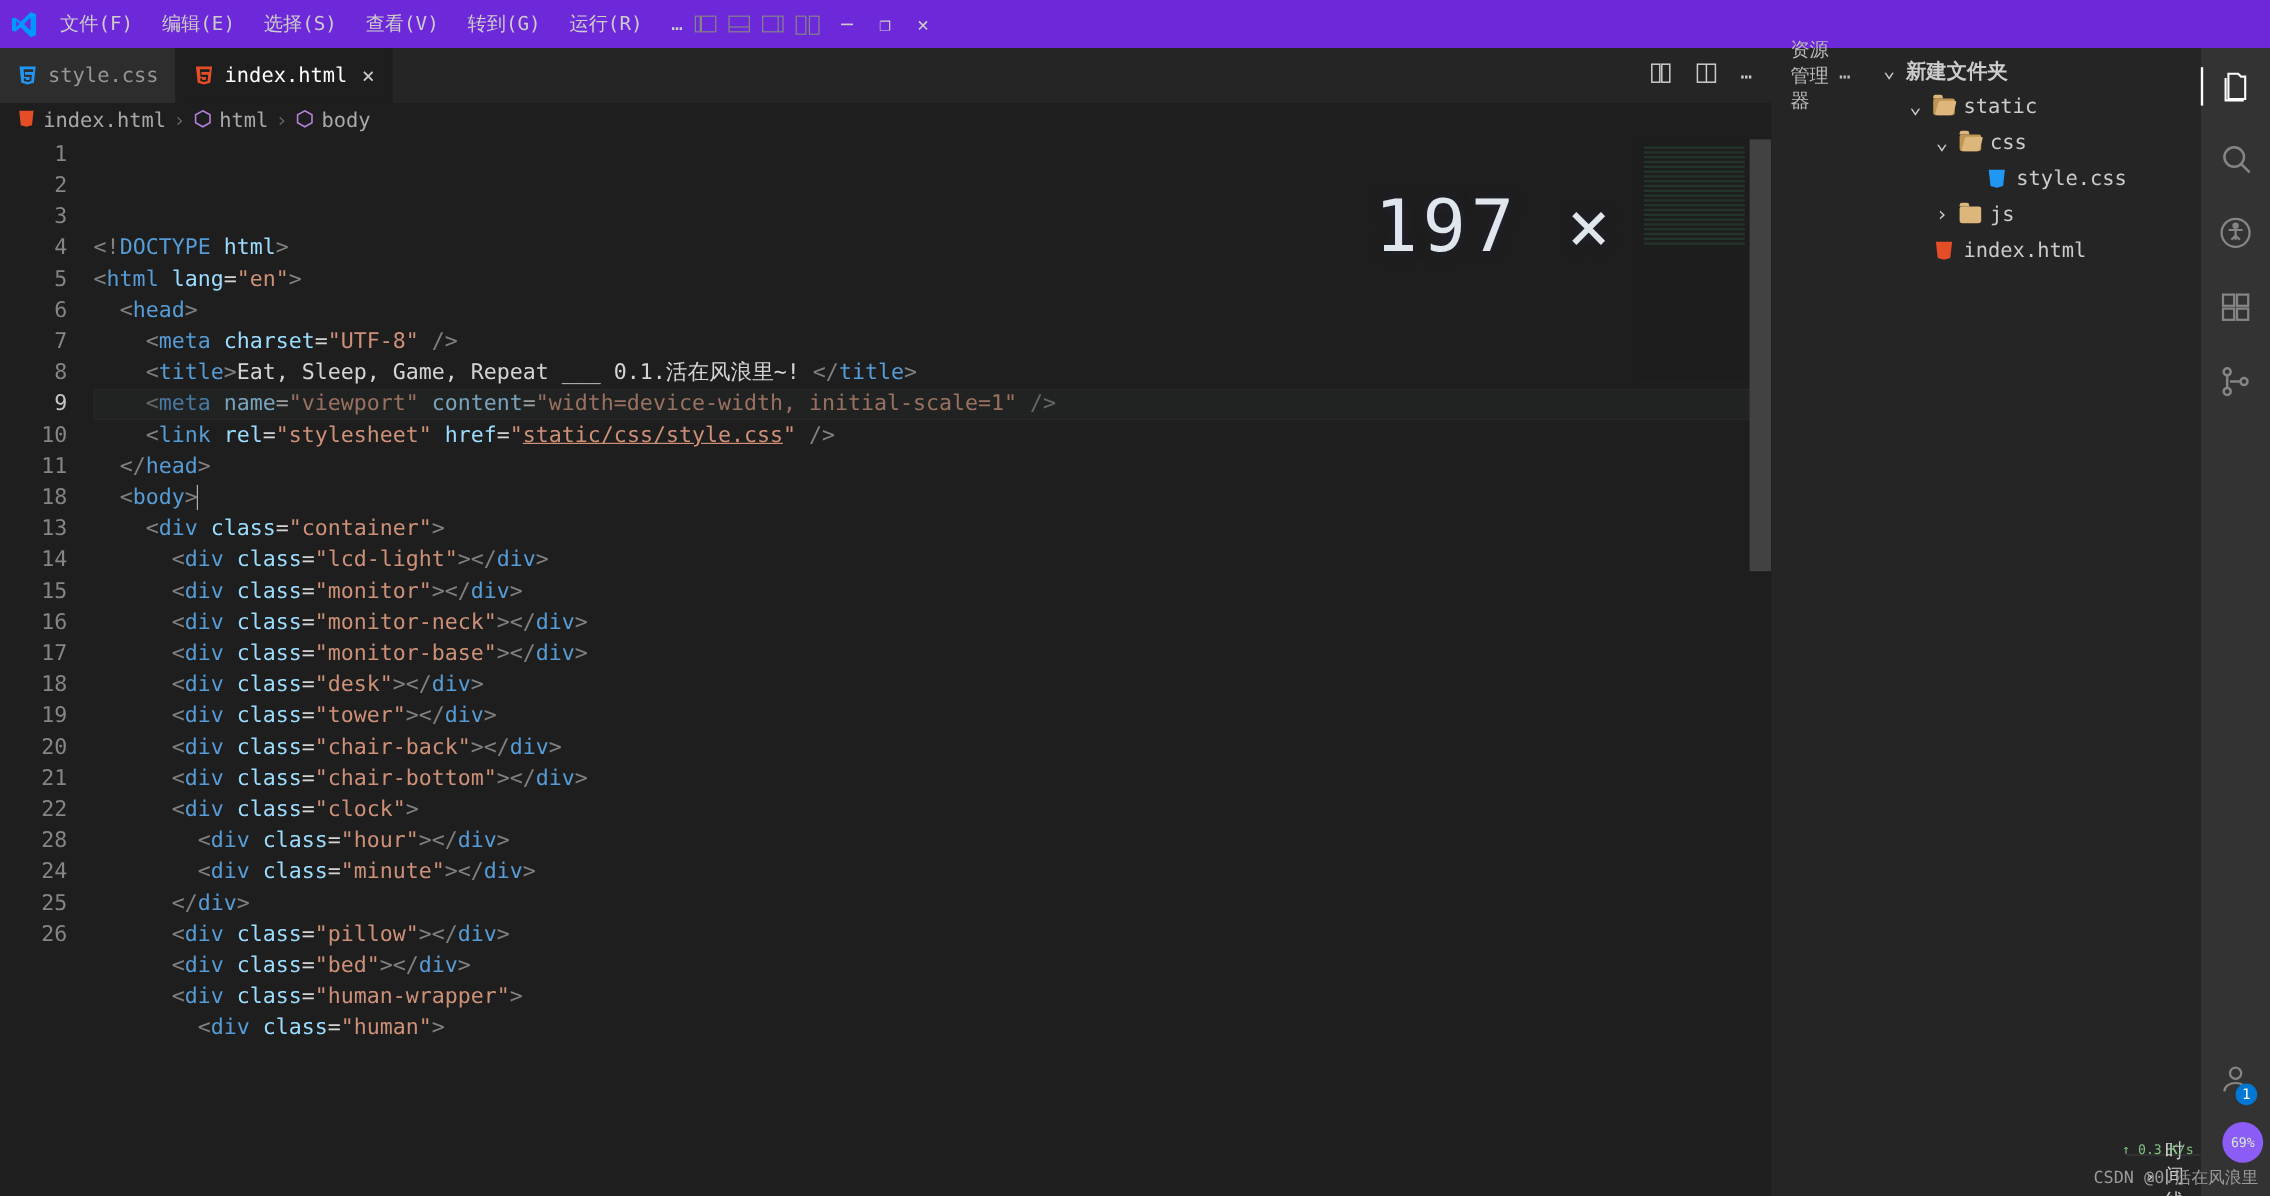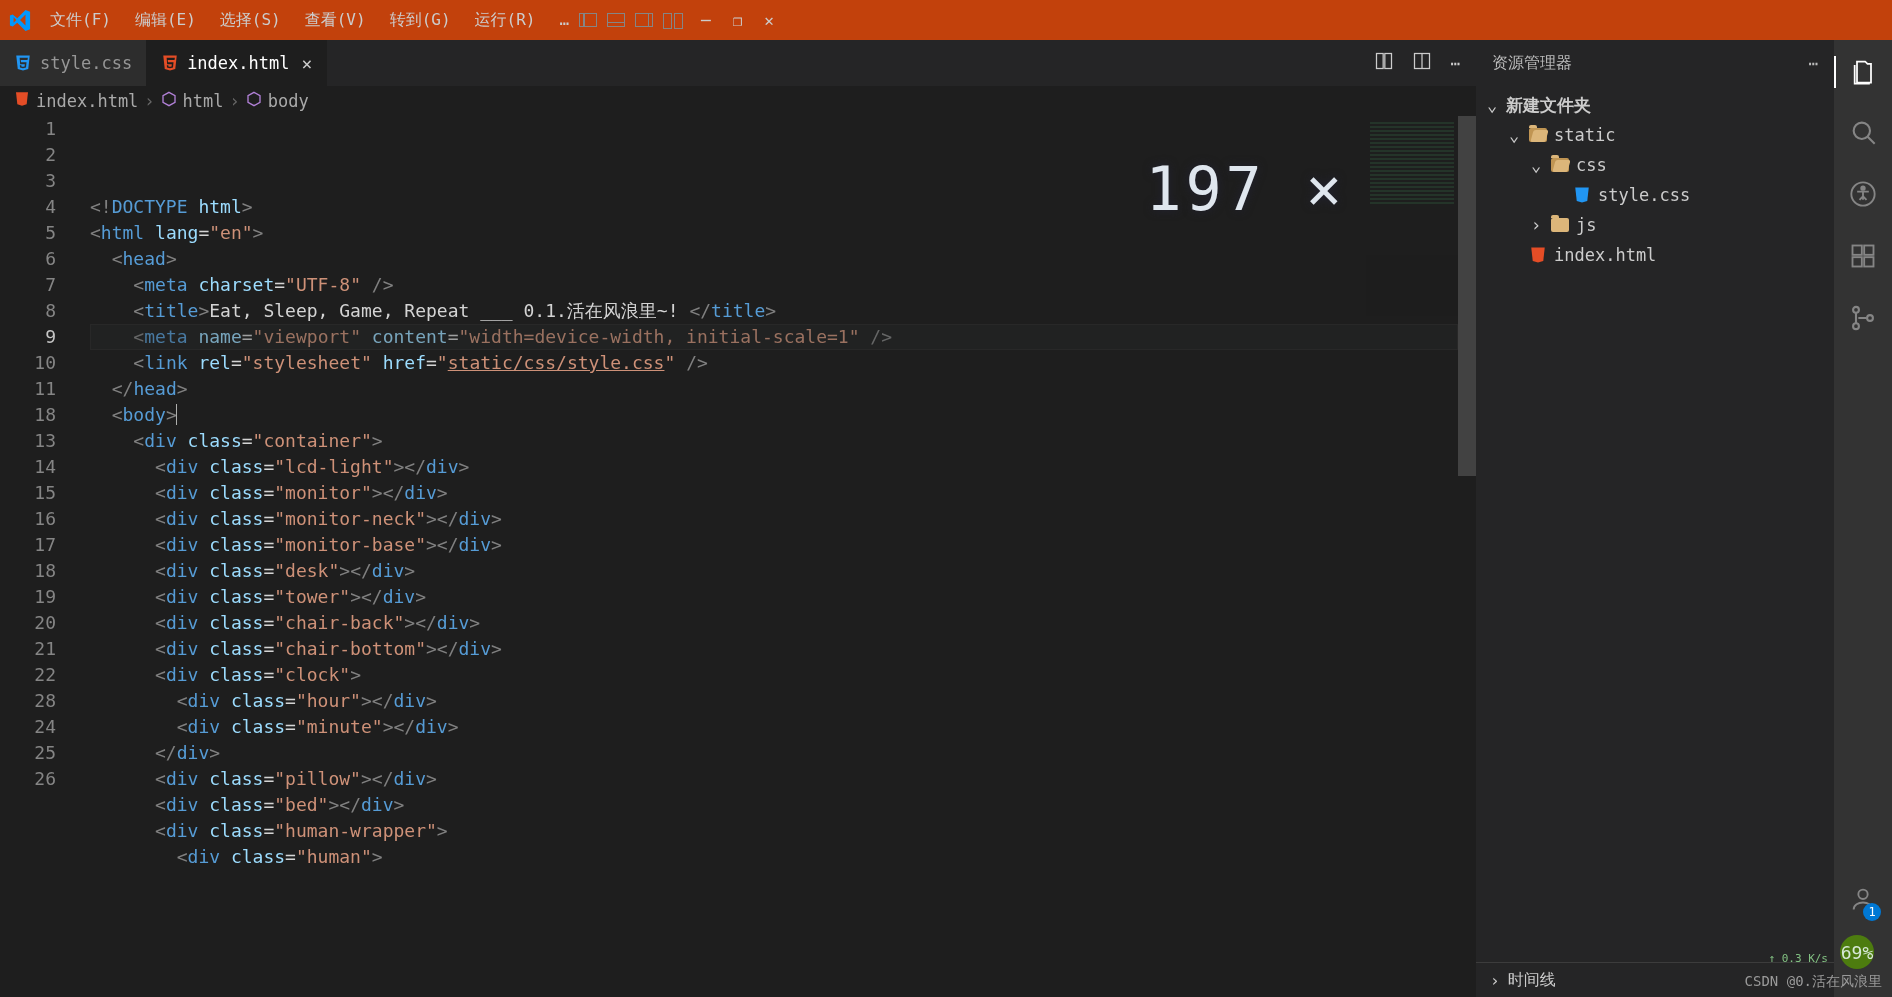--- a/index.html
+++ b/index.html
@@ -1,17 +1,17 @@
 <!DOCTYPE html>
 <html><head>
 <meta charset="utf-8">
 <style>
 *{margin:0;padding:0;box-sizing:border-box;font-family:"Segoe UI",Consolas,"Microsoft YaHei",monospace;}
 body{background:#1e1e1e;color:#cccccc;width:1892px;height:997px;overflow:hidden;font-size:16px;}
-.titlebar{height:40px;background:#c2410c;display:flex;align-items:center;color:#ccc;font-size:16px;}
+.titlebar{height:40px;background:#6d28d9;display:flex;align-items:center;color:#ccc;font-size:16px;}
 .titlebar .logo{width:40px;display:flex;justify-content:center;color:#0098ff;}
 .titlebar .menu{display:flex;gap:4px;}
 .titlebar .menu span{padding:4px 10px;border-radius:4px;cursor:default;}
 .titlebar .dots{padding:0 10px;}
 .titlebar .title{flex:1;text-align:center;color:#ccc;}
 .layout-icons{display:flex;gap:10px;padding-right:18px}
 .layout-icons span{color:#858585;border:1.5px solid #858585;width:18px;height:14px;display:inline-block;position:relative;}
 .layout-icons .li1::after{content:"";position:absolute;left:3px;top:0;bottom:0;width:1.5px;background:#858585;}
 .layout-icons .li2::after{content:"";position:absolute;left:0;right:0;bottom:3px;height:1.5px;background:#858585;}
 .layout-icons .li3::after{content:"";position:absolute;right:3px;top:0;bottom:0;width:1.5px;background:#858585;}
@@ -25,47 +25,47 @@
 .tab{display:flex;align-items:center;padding:0 14px;gap:8px;background:#2d2d2d;color:#969696;font-size:17px;border-right:1px solid #1e1e1e;}
 .tab.active{background:#1e1e1e;color:#fff;}
 .tab .icon{width:18px;height:18px;display:inline-flex;justify-content:center;align-items:center;}
 .tab .close{margin-left:4px;color:#ccc;font-size:18px;}
 .tab-actions{margin-left:auto;display:flex;align-items:center;gap:18px;padding-right:16px;color:#ccc;}
 .breadcrumb{height:30px;display:flex;align-items:center;gap:6px;padding:0 14px;color:#a9a9a9;font-size:17px;background:#1e1e1e;}
 .breadcrumb .sep{color:#666;}
 .editor{flex:1;display:flex;font-family:Consolas,monospace;font-size:18px;line-height:26px;position:relative;overflow:hidden;}
 .gutter{width:78px;text-align:right;color:#858585;padding-right:22px;user-select:none;}
 .gutter .cur{color:#c6c6c6;}
-.code{flex:1;color:#d4d4d4;white-space:pre;position:relative;margin-left:12px;}
+.code{flex:1;color:#d4d4d4;white-space:pre;position:relative;}
 .code .hl-line{position:absolute;left:0;right:18px;height:26px;border:1px solid #282828;background:#2a2d2e50;top:208px;}
 .t-tag{color:#569cd6;}
 .t-bracket{color:#808080;}
 .t-attr{color:#9cdcfe;}
 .t-str{color:#ce9178;}
 .t-ul{text-decoration:underline;}
 .cursor{border-left:1px solid #aeafad;margin-left:-1px;}
 .minimap{position:absolute;right:18px;top:0;width:92px;height:200px;background:#1e1e1e;opacity:.55;display:flex;flex-direction:column;padding:6px 4px;gap:2px;}
 .minimap div{height:2px;background:#4a6;opacity:.3}
 .scrollbar{position:absolute;right:0;top:0;width:18px;bottom:0;}
 .scrollthumb{position:absolute;top:0;right:0;width:18px;height:360px;background:#424242;}
 .overlay{position:absolute;right:130px;top:60px;font-size:60px;color:#dfe6ee;font-weight:500;text-shadow:0 0 10px #223;letter-spacing:4px;}
-.sidebar{width:358px;background:#252526;display:flex;flex-direction:column;}
+.sidebar{width:358px;background:#252526;display:flex;}
 .sidebar-head{height:46px;display:flex;align-items:center;padding:0 16px;color:#bbbbbb;font-size:16px;justify-content:space-between;}
 .tree{padding:4px 0;font-size:17px;}
 .tree .row{display:flex;align-items:center;height:30px;color:#ccc;gap:6px;}
 .tree .chev{width:16px;text-align:center;color:#ccc;}
 .tree .icon{width:20px;display:inline-flex;justify-content:center;}
 .sidebar-foot{margin-top:auto;border-top:1px solid #3c3c3c;}
 .sidebar-foot .row{display:flex;align-items:center;height:34px;padding:0 14px;gap:8px;color:#ccc;}
 .activitybar{width:58px;background:#333333;display:flex;flex-direction:column;align-items:center;padding-top:16px;gap:30px;color:#858585;}
 .activitybar .act.active{color:#fff;border-left:2px solid #fff;width:100%;display:flex;justify-content:center;padding:2px 0;}
 .activitybar svg{width:28px;height:28px;}
 .watermark{position:absolute;right:10px;bottom:6px;color:#9a9a9a;font-size:14px}
 .netspeed{position:absolute;right:64px;bottom:32px;color:#82c182;font-size:11px}
-.badge69{position:absolute;right:18px;bottom:28px;width:34px;height:34px;border-radius:50%;background:#4d7c0f;color:#d7e8d7;font-size:18px;display:flex;align-items:center;justify-content:center}
+.badge69{position:absolute;right:6px;bottom:28px;width:34px;height:34px;border-radius:50%;background:#8b5cf6;color:#d7e8d7;font-size:11px;display:flex;align-items:center;justify-content:center}
 .badge-blue{position:absolute;bottom:-4px;right:-4px;background:#0078d4;color:#fff;border-radius:50%;width:18px;height:18px;font-size:12px;display:flex;align-items:center;justify-content:center}
 .act-wrap{position:relative}
 .folder-ico{width:18px;height:14px;background:#dcb67a;border-radius:2px;position:relative;display:inline-block}
 .folder-ico::before{content:"";position:absolute;left:0;top:-3px;width:8px;height:3px;background:#dcb67a;border-radius:2px 2px 0 0}
 .folder-open{background:#c09553}
 .folder-open::after{content:"";position:absolute;inset:2px 0 0 3px;background:#dcb67a;border-radius:2px;transform:skewX(-15deg)}
 </style>
 </head>
 <body>
 

